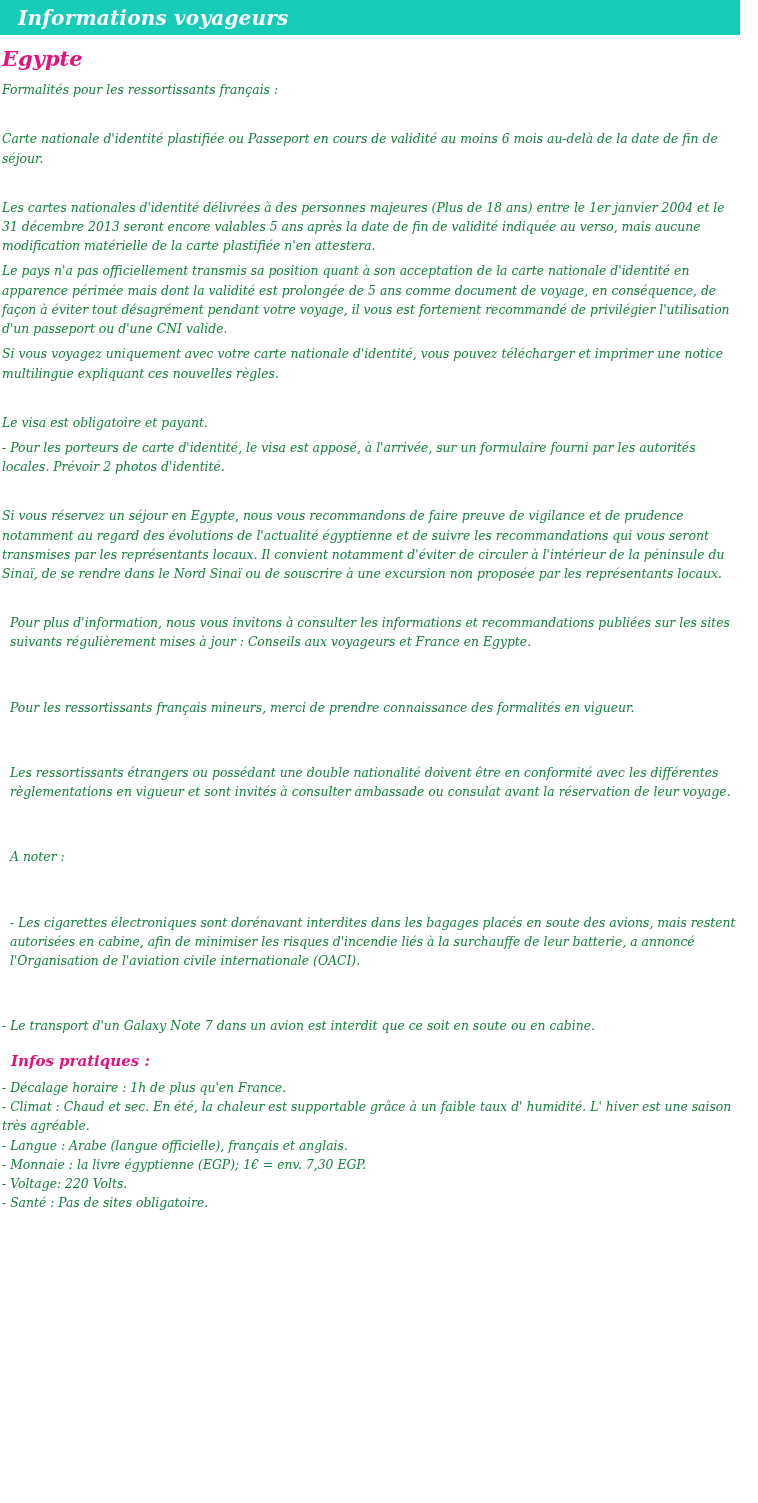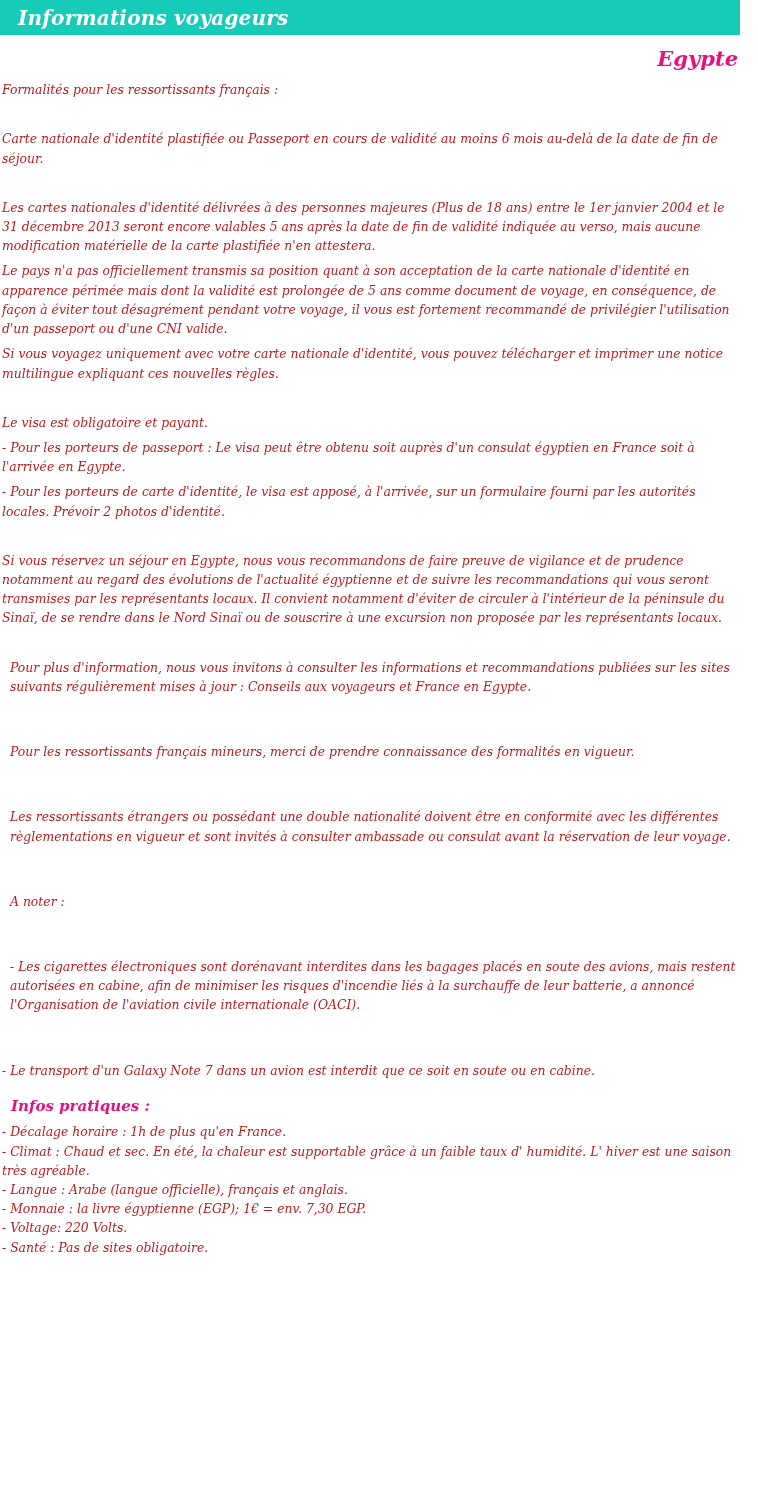--- a/index.html
+++ b/index.html
@@ -37,37 +37,36 @@
     padding: 6px 2px 10px 2px;
   }
   h1.dest-title {
     font-family: "DejaVu Serif", serif;
     font-style: italic;
     font-weight: bold;
     font-size: 21px;
     color: #e6107e;
     margin: 6px 0 10px 0;
     line-height: 1.1;
-    text-align: right;
   }
   h2.section-title {
     font-family: "DejaVu Serif", serif;
     font-style: italic;
     font-weight: bold;
     font-size: 15px;
     color: #e6107e;
     margin: 18px 0 8px 9px;
     line-height: 1.1;
   }
   p.para {
     font-family: "DejaVu Serif", serif;
     font-style: italic;
     font-size: 12.4px;
     line-height: 1.55;
-    color: #b91c1c;
+    color: #15803d;
     margin: 0 0 14px 0;
     text-align: left;
   }
   p.tight {
     margin-bottom: 0;
   }
   p.gap-lg {
     margin-bottom: 30px;
   }
   p.gap-xl {
@@ -96,21 +95,20 @@
     <p class="para gap-lg">Carte nationale d'identité plastifiée ou Passeport en cours de validité au moins 6 mois au-delà de la date de fin de séjour.</p>
 
     <p class="para gap-sm">Les cartes nationales d'identité délivrées à des personnes majeures (Plus de 18 ans) entre le 1er janvier 2004 et le 31 décembre 2013 seront encore valables 5 ans après la date de fin de validité indiquée au verso, mais aucune modification matérielle de la carte plastifiée n'en attestera.</p>
 
     <p class="para gap-sm">Le pays n'a pas officiellement transmis sa position quant à son acceptation de la carte nationale d'identité en apparence périmée mais dont la validité est prolongée de 5 ans comme document de voyage, en conséquence, de façon à éviter tout désagrément pendant votre voyage, il vous est fortement recommandé de privilégier l'utilisation d'un passeport ou d'une CNI valide.</p>
 
     <p class="para gap-lg">Si vous voyagez uniquement avec votre carte nationale d'identité, vous pouvez télécharger et imprimer une notice multilingue expliquant ces nouvelles règles.</p>
 
     <p class="para gap-sm">Le visa est obligatoire et payant.</p>
 
-    <p class="para gap-sm">- Pour les porteurs de passeport : Le visa peut être obtenu soit auprès d'un consulat égyptien en France soit à l'arrivée en Egypte.</p>
 
     <p class="para gap-lg">- Pour les porteurs de carte d'identité, le visa est apposé, à l'arrivée, sur un formulaire fourni par les autorités locales. Prévoir 2 photos d'identité.</p>
 
     <p class="para gap-lg">Si vous réservez un séjour en Egypte, nous vous recommandons de faire preuve de vigilance et de prudence notamment au regard des évolutions de l'actualité égyptienne et de suivre les recommandations qui vous seront transmises par les représentants locaux. Il convient notamment d'éviter de circuler à l'intérieur de la péninsule du Sinaï, de se rendre dans le Nord Sinaï ou de souscrire à une excursion non proposée par les représentants locaux.</p>
 
 
     <p class="para gap-xl">Pour plus d'information, nous vous invitons à consulter les informations et recommandations publiées sur les sites suivants  régulièrement mises à jour : Conseils aux voyageurs  et France en Egypte.</p>
 
     <p class="para gap-xl">Pour les ressortissants français mineurs, merci de prendre connaissance des formalités en vigueur.</p>
 

